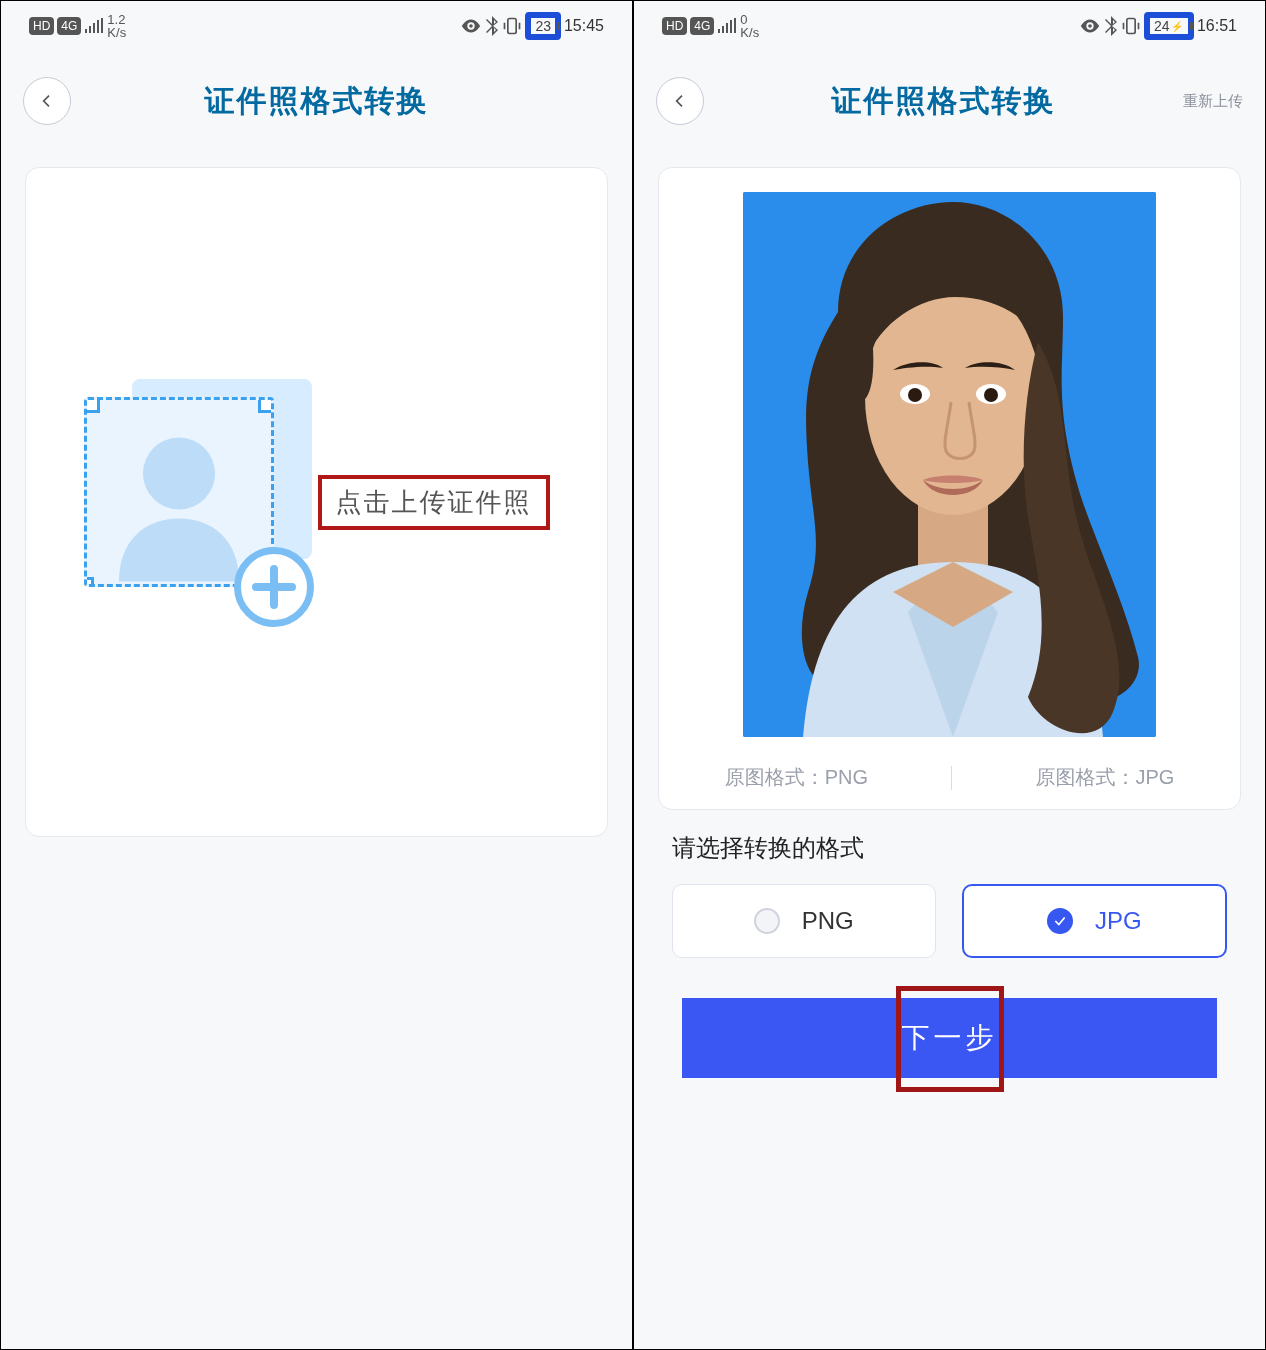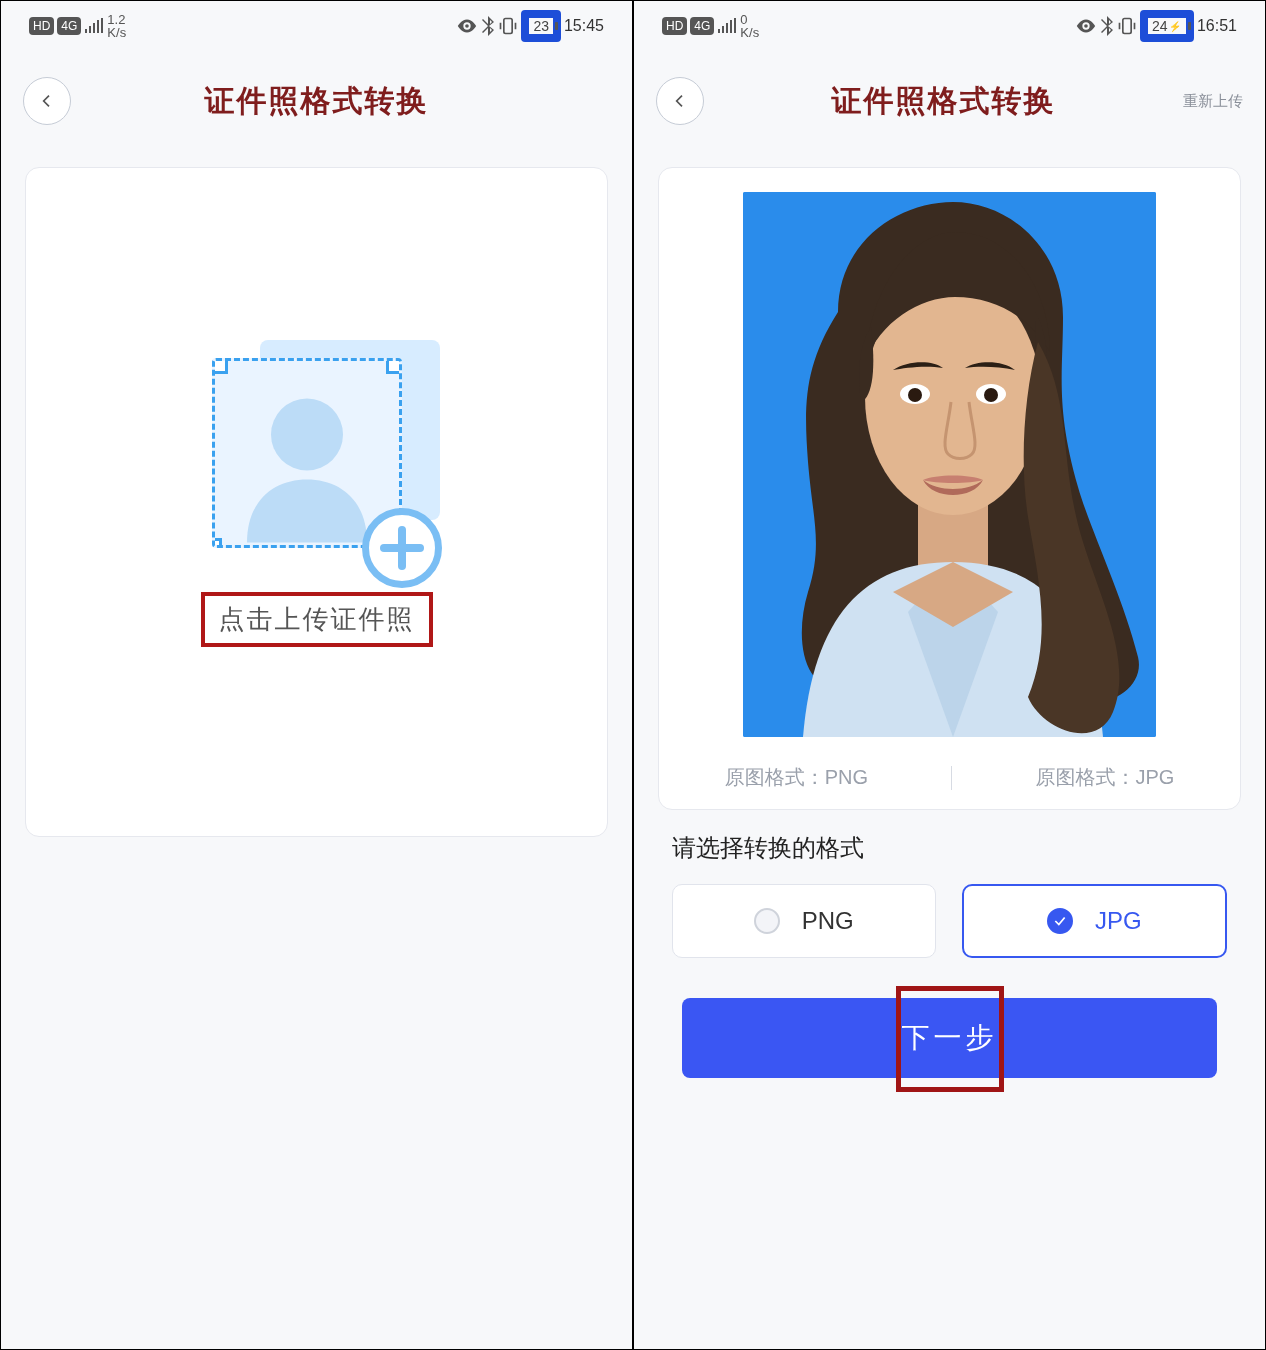--- a/index.html
+++ b/index.html
@@ -10,46 +10,46 @@
 
   
   .status-bar {
     height:50px; display:flex; align-items:center; justify-content:space-between;
     padding:0 28px; font-size:18px; color:#444; background:#f7f8fa;
   }
   .status-left, .status-right { display:flex; align-items:center; gap:3px; }
   .pill { background:#555; color:#fff; font-size:12px; padding:2px 4px; border-radius:4px; display:inline-flex; align-items:center; justify-content:center; }
   .net-speed { display:flex; flex-direction:column; line-height:1; font-size:13px; color:#555; }
   .signal-icon, .eye-icon, .bt-icon, .vib-icon, .batt-icon { display:inline-flex; align-items:center; }
-  .batt-box { border:8px solid #1d4ed8; border-radius:4px; padding:0 4px; font-size:14px; position:relative; display:inline-flex; align-items:center; gap:2px; }
+  .batt-box { border:6px solid #1d4ed8; border-radius:4px; padding:0 4px; font-size:14px; position:relative; display:inline-flex; align-items:center; gap:2px; }
   .batt-box::after { content:""; position:absolute; right:-5px; top:4px; bottom:4px; width:3px; background:#555; border-radius:1px; }
   .time { font-size:16px; color:#333; }
   .charge { font-size:10px; }
 
   
   .header { display:flex; align-items:center; padding:26px 22px 26px 22px; position:relative; }
   .back-btn {
     width:48px; height:48px; border-radius:50%; border:1.5px solid #c6ccd6; background:#fff;
     display:flex; align-items:center; justify-content:center; cursor:pointer;
   }
   .back-btn svg { width:16px; height:16px; stroke:#555; stroke-width:2.5; fill:none; }
-  .title { flex:1; text-align:center; font-size:30px; font-weight:600; color:#7f1d1d; letter-spacing:2px; }
+  .title { flex:1; text-align:center; font-size:30px; font-weight:600; color:#0369a1; letter-spacing:2px; }
   .right-action { font-size:15px; color:#8a8f99; cursor:pointer; }
   .header .spacer { width:48px; }
 
   
   .card {
     margin:16px 24px; background:#fff; border:1px solid #e6e8ee; border-radius:14px;
     display:flex; flex-direction:column; align-items:center;
   }
   .card-left { height:670px; justify-content:center; }
   .card-right { padding:24px 24px 18px 24px; }
 
   
-  .upload-zone { display:flex; flex-direction:column; align-items:center; gap:24px; cursor:pointer; }
+  .upload-zone { display:flex; flex-direction:row; align-items:center; gap:24px; cursor:pointer; }
   .upload-graphic { position:relative; width:210px; height:210px; }
   .ghost-card {
     position:absolute; right:-18px; top:-18px; width:180px; height:180px;
     background:#d7ecff; border-radius:8px;
   }
   .dashed-box {
     position:absolute; left:0; top:0; width:190px; height:190px;
     border:3px dashed #3aa1ef; border-radius:4px; background:#eaf4ff;
     display:flex; align-items:flex-end; justify-content:center; overflow:hidden;
   }
@@ -100,21 +100,21 @@
     width:26px; height:26px; border-radius:50%; border:2px solid #cfd3db; background:#f3f4f8;
     display:flex; align-items:center; justify-content:center;
   }
   .option.selected { border:2px solid #3758f0; color:#3758f0; }
   .option.selected .bullet { background:#3758f0; border-color:#3758f0; }
   .option.selected .bullet svg { width:14px; height:14px; stroke:#fff; stroke-width:3; fill:none; }
 
   
   .next-area { position:relative; margin:40px 48px 0 48px; }
   .next-btn {
-    width:100%; height:80px; background:#3a56f3; border-radius:8px; color:#fff;
+    width:100%; height:80px; background:#3a56f3; border-radius:0; color:#fff;
     display:flex; align-items:center; justify-content:center; font-size:28px; letter-spacing:4px; cursor:pointer;
   }
   .red-outline-btn {
     position:absolute; left:50%; transform:translateX(-50%); top:-12px; width:108px; height:106px;
     border:5px solid #a01515; pointer-events:none;
   }
 </style>
 </head>
 <body>
 

